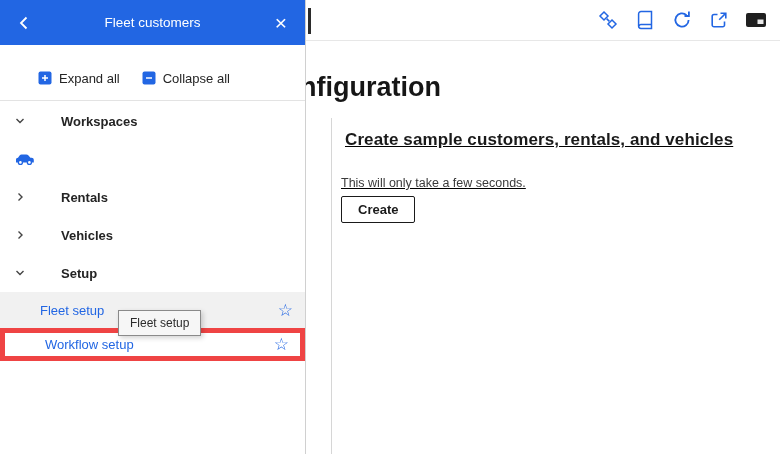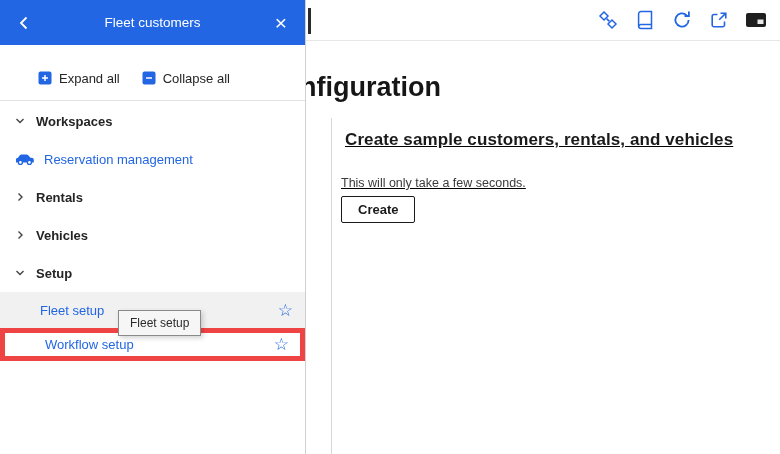--- a/index.html
+++ b/index.html
@@ -151,20 +151,21 @@
     position: absolute;
     left: 0; top: 102px;
     width: 100%;
   }
   .tree-row {
     display: flex;
     align-items: center;
     height: 38px;
     padding-left: 13px;
     cursor: pointer;
+    gap: 25px;
   }
   .tree-row .chev { width: 14px; display: flex; justify-content: center; margin-right: 9px; }
   .root-label {
     font-size: 13px;
     font-weight: 600;
     color: #242424;
   }
   .link-label {
     font-size: 13px;
     color: #2266E3;
@@ -303,21 +304,20 @@
       </div>
 
       <div class="tree-row row-reservation">
         <span class="node-icon">
           <svg width="20" height="14" viewBox="0 0 20 14">
             <path d="M1 10.5 V7.5 C1 6.4 1.9 5.7 3 5.7 L4.6 3.4 C5.1 2.7 5.8 2.4 6.6 2.4 H11.2 C12.2 2.4 12.9 2.8 13.5 3.5 L15.4 5.7 H16.6 C17.8 5.7 18.8 6.6 18.8 7.9 V10.5 Z" fill="#2266E3"></path>
             <circle cx="5.4" cy="10.4" r="2" fill="#ffffff" stroke="#2266E3" stroke-width="1.3"></circle>
             <circle cx="14.4" cy="10.4" r="2" fill="#ffffff" stroke="#2266E3" stroke-width="1.3"></circle>
           </svg>
         </span>
-        <span class="link-label">Reservation management</span>
       </div>
 
       <div class="tree-row">
         <span class="chev">
           <svg width="12" height="12" viewBox="0 0 12 12">
               <path d="M4.5 2.5 L8 6 L4.5 9.5" fill="none" stroke="#444444" stroke-width="1.4"></path>
             </svg>
         </span>
         <span class="root-label">Rentals</span>
       </div>

